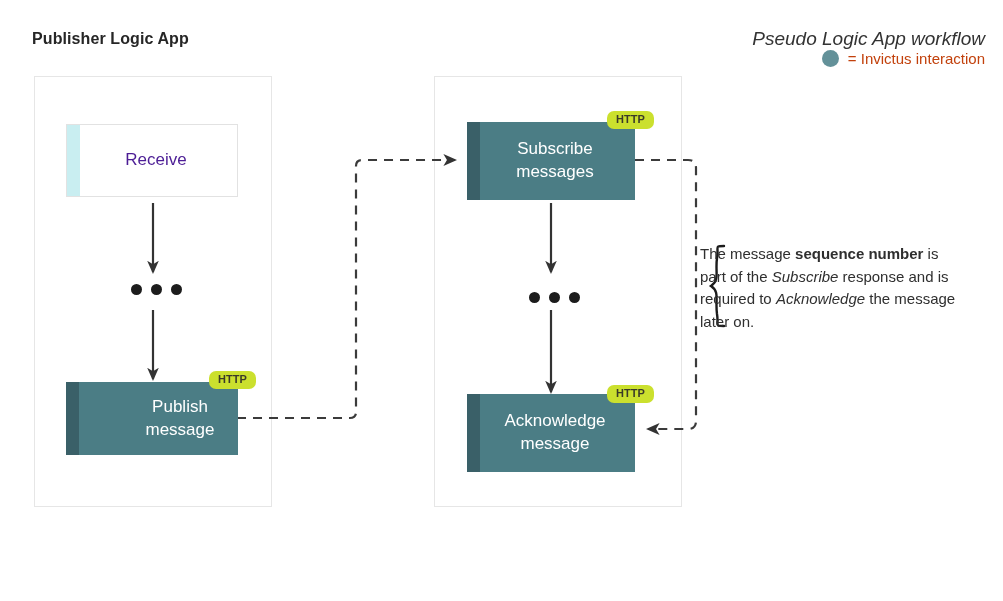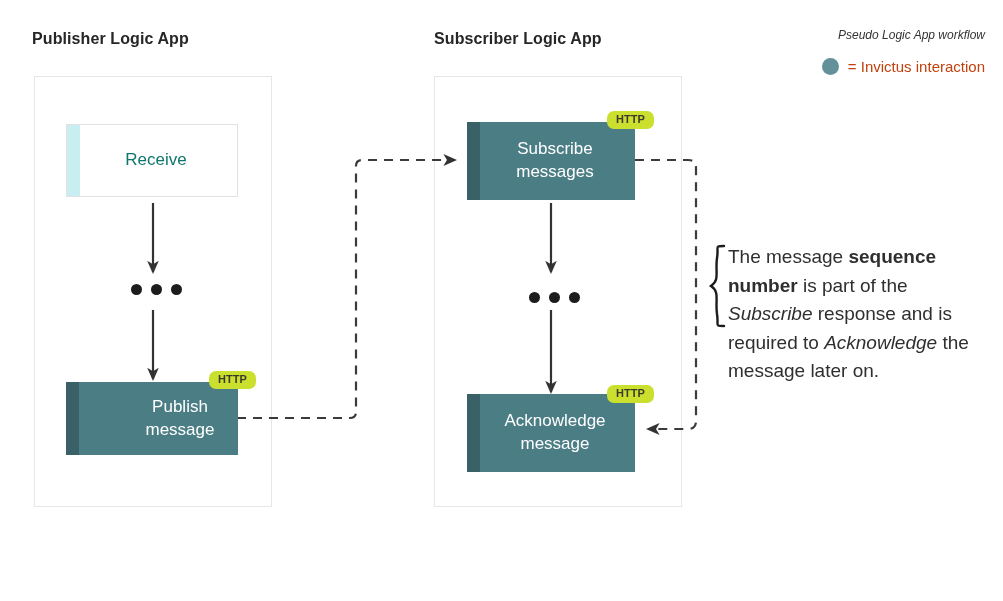--- a/index.html
+++ b/index.html
@@ -67,21 +67,21 @@
     border: 1px solid #e2e2e2;
   }
   .node.plain .accent {
     position: absolute;
     left: 0; top: 0;
     width: 13px;
     height: 100%;
     background: #c9eef1;
   }
   .node.plain .node-label {
-    color: #0f766e;
+    color: #4c1d95;
     font-size: 17px;
   }
 
   
   .node.teal {
     background: #4b7d85;
   }
   .node.teal .accent {
     position: absolute;
     left: 0; top: 0;
@@ -125,24 +125,24 @@
 
   
   #legend {
     position: absolute;
     right: 18px;
     top: 28px;
     width: 300px;
     text-align: right;
   }
   #legend-title {
-    font-size: 12px;
+    font-size: 19px;
     font-style: italic;
     color: #333333;
-    margin-bottom: 16px;
+    margin-bottom: 0;
     white-space: nowrap;
   }
   .legend-row {
     display: flex;
     align-items: center;
     justify-content: flex-end;
     gap: 9px;
     margin-bottom: 7px;
     font-size: 15px;
     color: #c2410c;
@@ -158,39 +158,38 @@
   .legend-swatch-dash {
     width: 26px;
     height: 0;
     border-top: 2.5px dashed #4c4c4c;
     flex: none;
   }
 
   
   #annotation {
     position: absolute;
-    left: 728px;
+    left: 700px;
     top: 243px;
     width: 262px;
-    font-size: 19px;
+    font-size: 15px;
     line-height: 1.5;
     color: #2f2f2f;
   }
   #annotation b { font-weight: bold; }
   #annotation i { font-style: italic; }
 
   svg { overflow: visible; }
 </style>
 </head>
 <body>
 
 <div id="canvas">
 
   <div class="col-title" id="title-publisher">Publisher Logic App</div>
-  <div class="col-title" id="title-subscriber">Subscriber Logic App</div>
 
   <div class="lane" id="lane-publisher"></div>
   <div class="lane" id="lane-subscriber"></div>
 
   <svg id="connectors" width="1003" height="601" style="position:absolute;left:0;top:0;pointer-events:none;">
     <defs>
       <marker id="arrowSolid" viewBox="0 0 10 10" refX="8.5" refY="5" markerWidth="6" markerHeight="6" orient="auto-start-reverse">
         <path d="M 0 0.6 L 10 5 L 0 9.4 L 2.6 5 Z" fill="#333333"></path>
       </marker>
       <marker id="arrowDash" viewBox="0 0 10 10" refX="8.5" refY="5" markerWidth="6.2" markerHeight="6.2" orient="auto-start-reverse">

